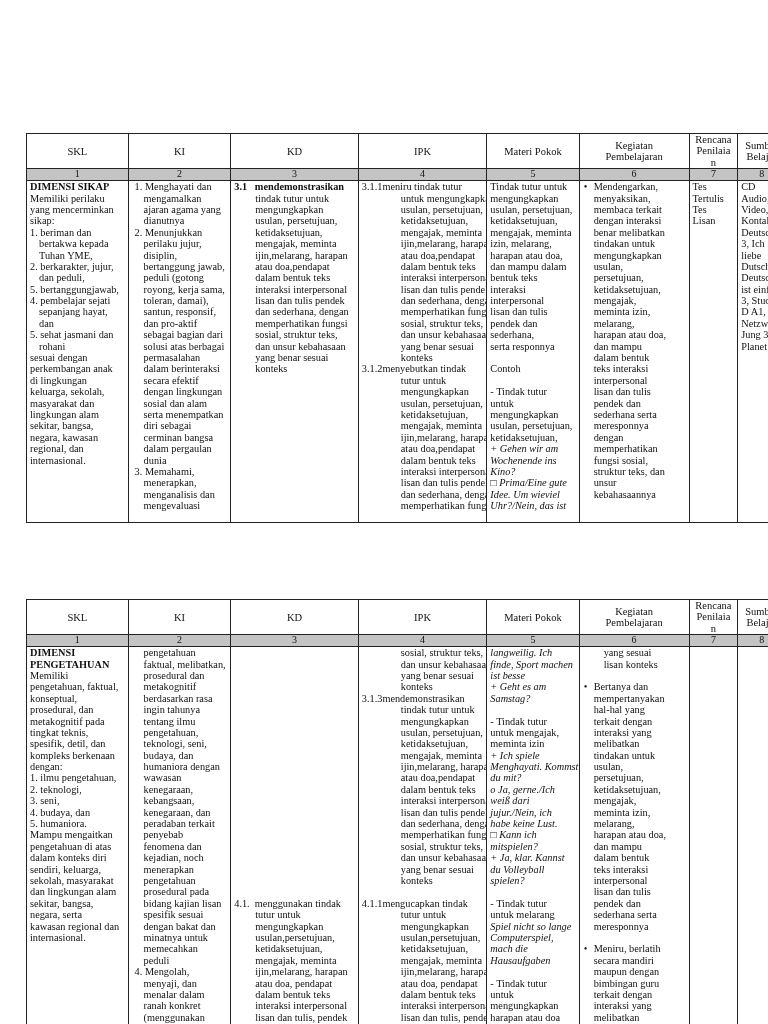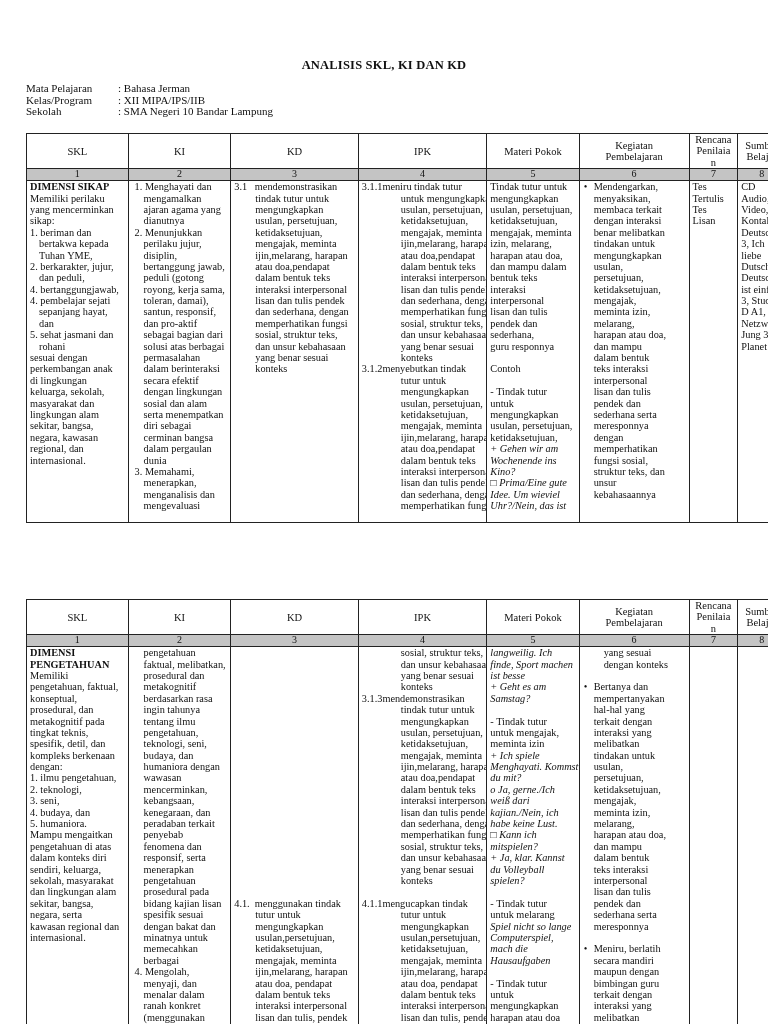--- a/index.html
+++ b/index.html
@@ -26,36 +26,21 @@
   .gap { height: 11.4px; display: block; }
   #tbl1 { top: 133px; }
   #tbl2 { top: 599px; }
   .clip1 { height: 342px; }
   .clip2 { height: 380px; }
 </style>
 </head>
 <body>
 
 <div class="page">
-  <div class="title">ANALISIS SKL, KI DAN KD</div>
 
-  <div class="meta">
-    <div class="meta-row">
-      <span class="meta-label">Mata Pelajaran</span>
-      <span>: Bahasa Jerman</span>
-    </div>
-    <div class="meta-row">
-      <span class="meta-label">Kelas/Program</span>
-      <span>: XII MIPA/IPS/IIB</span>
-    </div>
-    <div class="meta-row">
-      <span class="meta-label">Sekolah</span>
-      <span>: SMA Negeri 10 Bandar Lampung</span>
-    </div>
-  </div>
 
   <table class="tbl" id="tbl1">
     <colgroup>
       <col style="width:98px">
         <col style="width:99px">
         <col style="width:123px">
         <col style="width:124px">
       <col style="width:89px">
         <col style="width:106px">
         <col style="width:47px">
@@ -96,21 +81,21 @@
       <td class="clip1" id="s1-skl">
             <span class="ln b">DIMENSI SIKAP</span>
             <span class="ln">Memiliki perilaku</span>
             <span class="ln">yang mencerminkan</span>
             <span class="ln">sikap:</span>
             <span class="ln">1. beriman  dan</span>
             <span class="ln ind1">bertakwa kepada</span>
             <span class="ln ind1">Tuhan YME,</span>
             <span class="ln">2. berkarakter, jujur,</span>
             <span class="ln ind1">dan peduli,</span>
-            <span class="ln">4. bertanggungjawab,</span>
+            <span class="ln">5. bertanggungjawab,</span>
             <span class="ln">4. pembelajar sejati</span>
             <span class="ln ind1">sepanjang hayat,</span>
             <span class="ln ind1">dan</span>
             <span class="ln">5. sehat jasmani dan</span>
             <span class="ln ind1">rohani</span>
             <span class="ln">sesuai dengan</span>
             <span class="ln">perkembangan anak</span>
             <span class="ln">di lingkungan</span>
             <span class="ln">keluarga, sekolah,</span>
             <span class="ln">masyarakat dan</span>
@@ -145,21 +130,21 @@
             <span class="ln ind1">diri sebagai</span>
             <span class="ln ind1">cerminan bangsa</span>
             <span class="ln ind1">dalam pergaulan</span>
             <span class="ln ind1">dunia</span>
             <span class="ln">3. Memahami,</span>
             <span class="ln ind1">menerapkan,</span>
             <span class="ln ind1">menganalisis dan</span>
             <span class="ln ind1">mengevaluasi</span>
           </td>
       <td id="s1-kd">
-            <span class="ln" style="white-space: pre;">3.1   mendemonstrasikan</span>
+            <span class="ln" style="white-space: pre; font-weight: bold;">3.1   mendemonstrasikan</span>
             <span class="ln ind4" style="white-space: pre;">tindak tutur untuk</span>
             <span class="ln ind4" style="white-space: pre;">mengungkapkan</span>
             <span class="ln ind4" style="white-space: pre;">usulan, persetujuan,</span>
             <span class="ln ind4" style="white-space: pre;">ketidaksetujuan,</span>
             <span class="ln ind4" style="white-space: pre;">mengajak, meminta</span>
             <span class="ln ind4" style="white-space: pre;">ijin,melarang, harapan</span>
             <span class="ln ind4" style="white-space: pre;">atau doa,pendapat</span>
             <span class="ln ind4" style="white-space: pre;">dalam bentuk teks</span>
             <span class="ln ind4" style="white-space: pre;">interaksi interpersonal</span>
             <span class="ln ind4" style="white-space: pre;">lisan dan tulis pendek</span>
@@ -209,21 +194,21 @@
             <span class="ln">mengajak, meminta</span>
             <span class="ln">izin, melarang,</span>
             <span class="ln">harapan atau doa,</span>
             <span class="ln">dan mampu dalam</span>
             <span class="ln">bentuk teks</span>
             <span class="ln">interaksi</span>
             <span class="ln">interpersonal</span>
             <span class="ln">lisan dan tulis</span>
             <span class="ln">pendek dan</span>
             <span class="ln">sederhana,</span>
-            <span class="ln">guru responnya</span>
+            <span class="ln">serta responnya</span>
             <span class="gap"></span>
             <span class="ln">Contoh</span>
             <span class="gap"></span>
             <span class="ln">- Tindak tutur</span>
             <span class="ln">untuk</span>
             <span class="ln">mengungkapkan</span>
             <span class="ln">usulan, persetujuan,</span>
             <span class="ln">ketidaksetujuan,</span>
             <span class="ln i">+ Gehen wir am</span>
             <span class="ln i">Wochenende ins</span>
@@ -368,36 +353,36 @@
             <span class="ln ind1">prosedural dan</span>
             <span class="ln ind1">metakognitif</span>
             <span class="ln ind1">berdasarkan rasa</span>
             <span class="ln ind1">ingin tahunya</span>
             <span class="ln ind1">tentang ilmu</span>
             <span class="ln ind1">pengetahuan,</span>
             <span class="ln ind1">teknologi, seni,</span>
             <span class="ln ind1">budaya, dan</span>
             <span class="ln ind1">humaniora dengan</span>
             <span class="ln ind1">wawasan</span>
-            <span class="ln ind1">mencerminkan,</span>
+            <span class="ln ind1">kenegaraan,</span>
             <span class="ln ind1">kebangsaan,</span>
             <span class="ln ind1">kenegaraan, dan</span>
             <span class="ln ind1">peradaban terkait</span>
             <span class="ln ind1">penyebab</span>
             <span class="ln ind1">fenomena dan</span>
-            <span class="ln ind1">responsif, serta</span>
+            <span class="ln ind1">kejadian, noch</span>
             <span class="ln ind1">menerapkan</span>
             <span class="ln ind1">pengetahuan</span>
             <span class="ln ind1">prosedural pada</span>
             <span class="ln ind1">bidang kajian lisan</span>
             <span class="ln ind1">spesifik sesuai</span>
             <span class="ln ind1">dengan bakat dan</span>
             <span class="ln ind1">minatnya untuk</span>
             <span class="ln ind1">memecahkan</span>
-            <span class="ln ind1">berbagai</span>
+            <span class="ln ind1">peduli</span>
             <span class="ln">4. Mengolah,</span>
             <span class="ln ind1">menyaji, dan</span>
             <span class="ln ind1">menalar dalam</span>
             <span class="ln ind1">ranah konkret</span>
             <span class="ln ind1">(menggunakan</span>
           </td>
       <td id="s2-kd">
             <span class="gap"></span>
             <span class="gap"></span>
             <span class="gap"></span>
@@ -475,21 +460,21 @@
             <span class="ln i">Samstag?</span>
             <span class="gap"></span>
             <span class="ln">- Tindak tutur</span>
             <span class="ln">untuk mengajak,</span>
             <span class="ln">meminta izin</span>
             <span class="ln i">+ Ich spiele</span>
             <span class="ln i">Menghayati. Kommst</span>
             <span class="ln i">du mit?</span>
             <span class="ln i">o Ja, gerne./Ich</span>
             <span class="ln i">weiß dari</span>
-            <span class="ln i">kajian./Nein, ich</span>
+            <span class="ln i">jujur./Nein, ich</span>
             <span class="ln i">habe keine Lust.</span>
             <span class="ln i">□ Kann ich</span>
             <span class="ln i">mitspielen?</span>
             <span class="ln i">+ Ja, klar. Kannst</span>
             <span class="ln i">du Volleyball</span>
             <span class="ln i">spielen?</span>
             <span class="gap"></span>
             <span class="ln">- Tindak tutur</span>
             <span class="ln">untuk melarang</span>
             <span class="ln i">Spiel nicht so lange</span>
@@ -497,21 +482,21 @@
             <span class="ln i">mach die</span>
             <span class="ln i">Hausaufgaben</span>
             <span class="gap"></span>
             <span class="ln">- Tindak tutur</span>
             <span class="ln">untuk</span>
             <span class="ln">mengungkapkan</span>
             <span class="ln">harapan atau doa</span>
           </td>
       <td id="s2-keg">
             <span class="ln ind4">yang sesuai</span>
-            <span class="ln ind4">dengan konteks</span>
+            <span class="ln ind4">lisan konteks</span>
             <span class="gap"></span>
             <div class="bul">
               <span class="ln">Bertanya dan</span>
               <span class="ln">mempertanyakan</span>
               <span class="ln">hal-hal yang</span>
               <span class="ln">terkait dengan</span>
               <span class="ln">interaksi yang</span>
               <span class="ln">melibatkan</span>
               <span class="ln">tindakan untuk</span>
               <span class="ln">usulan,</span>

